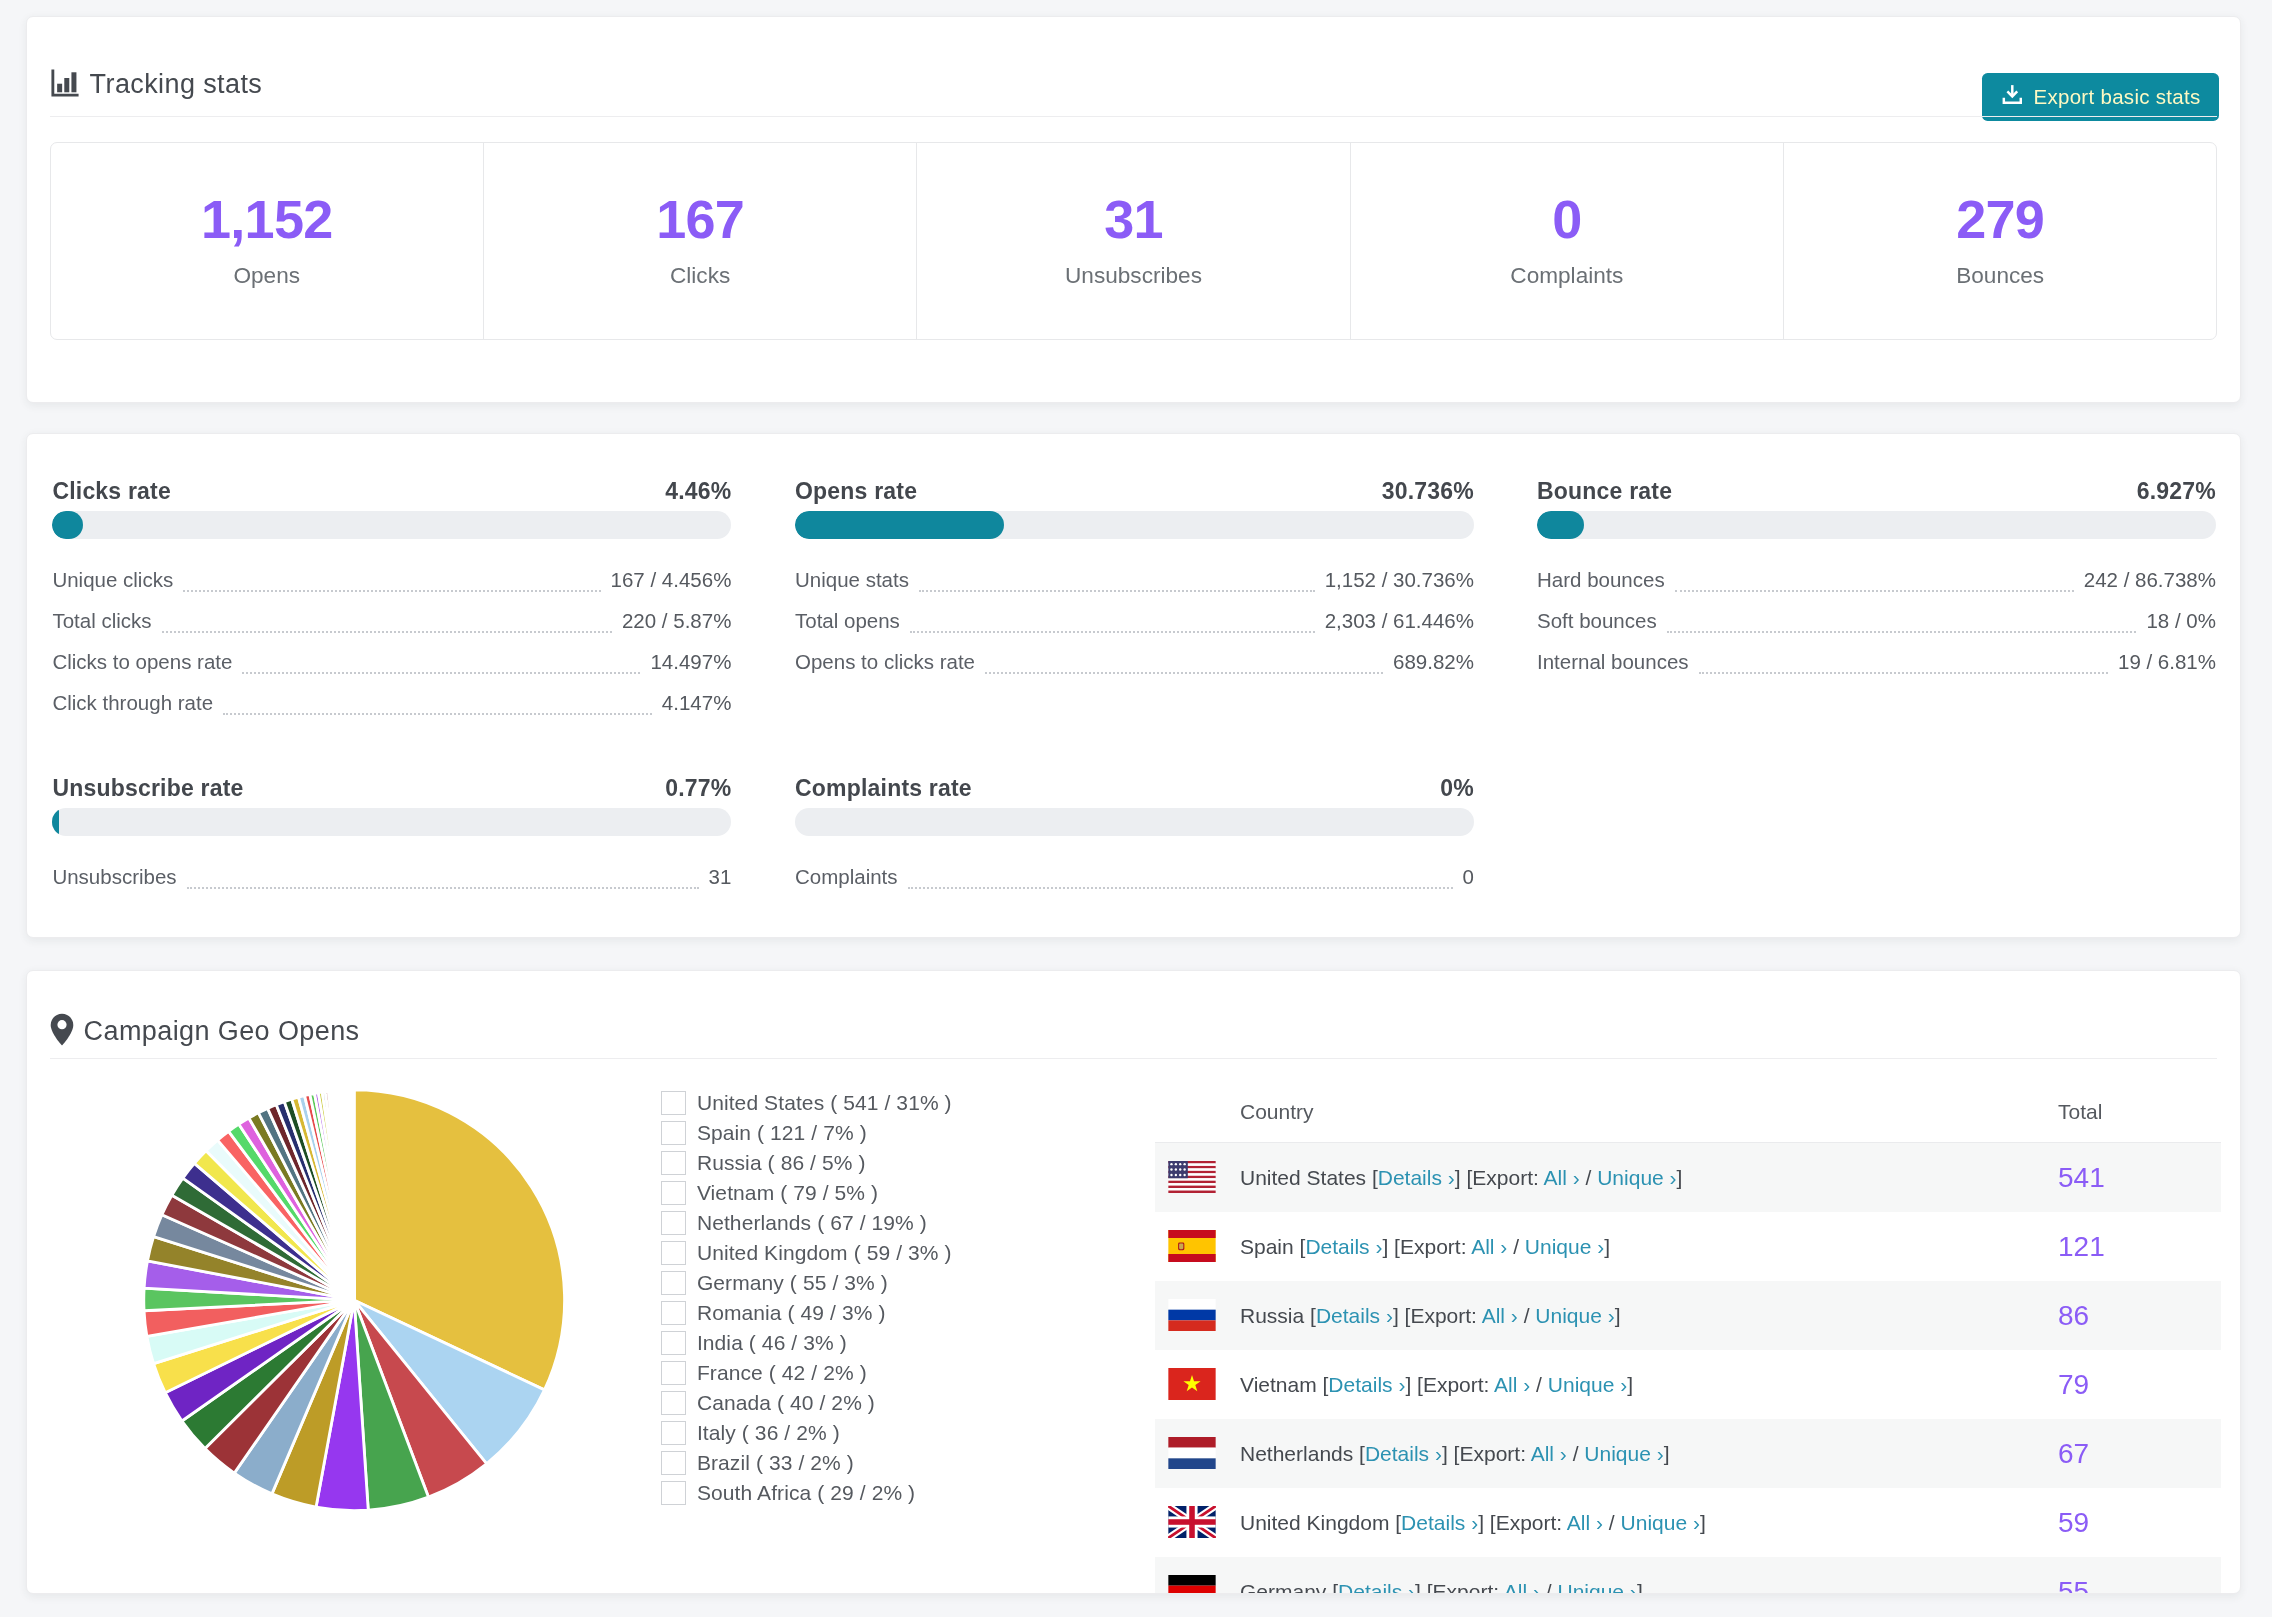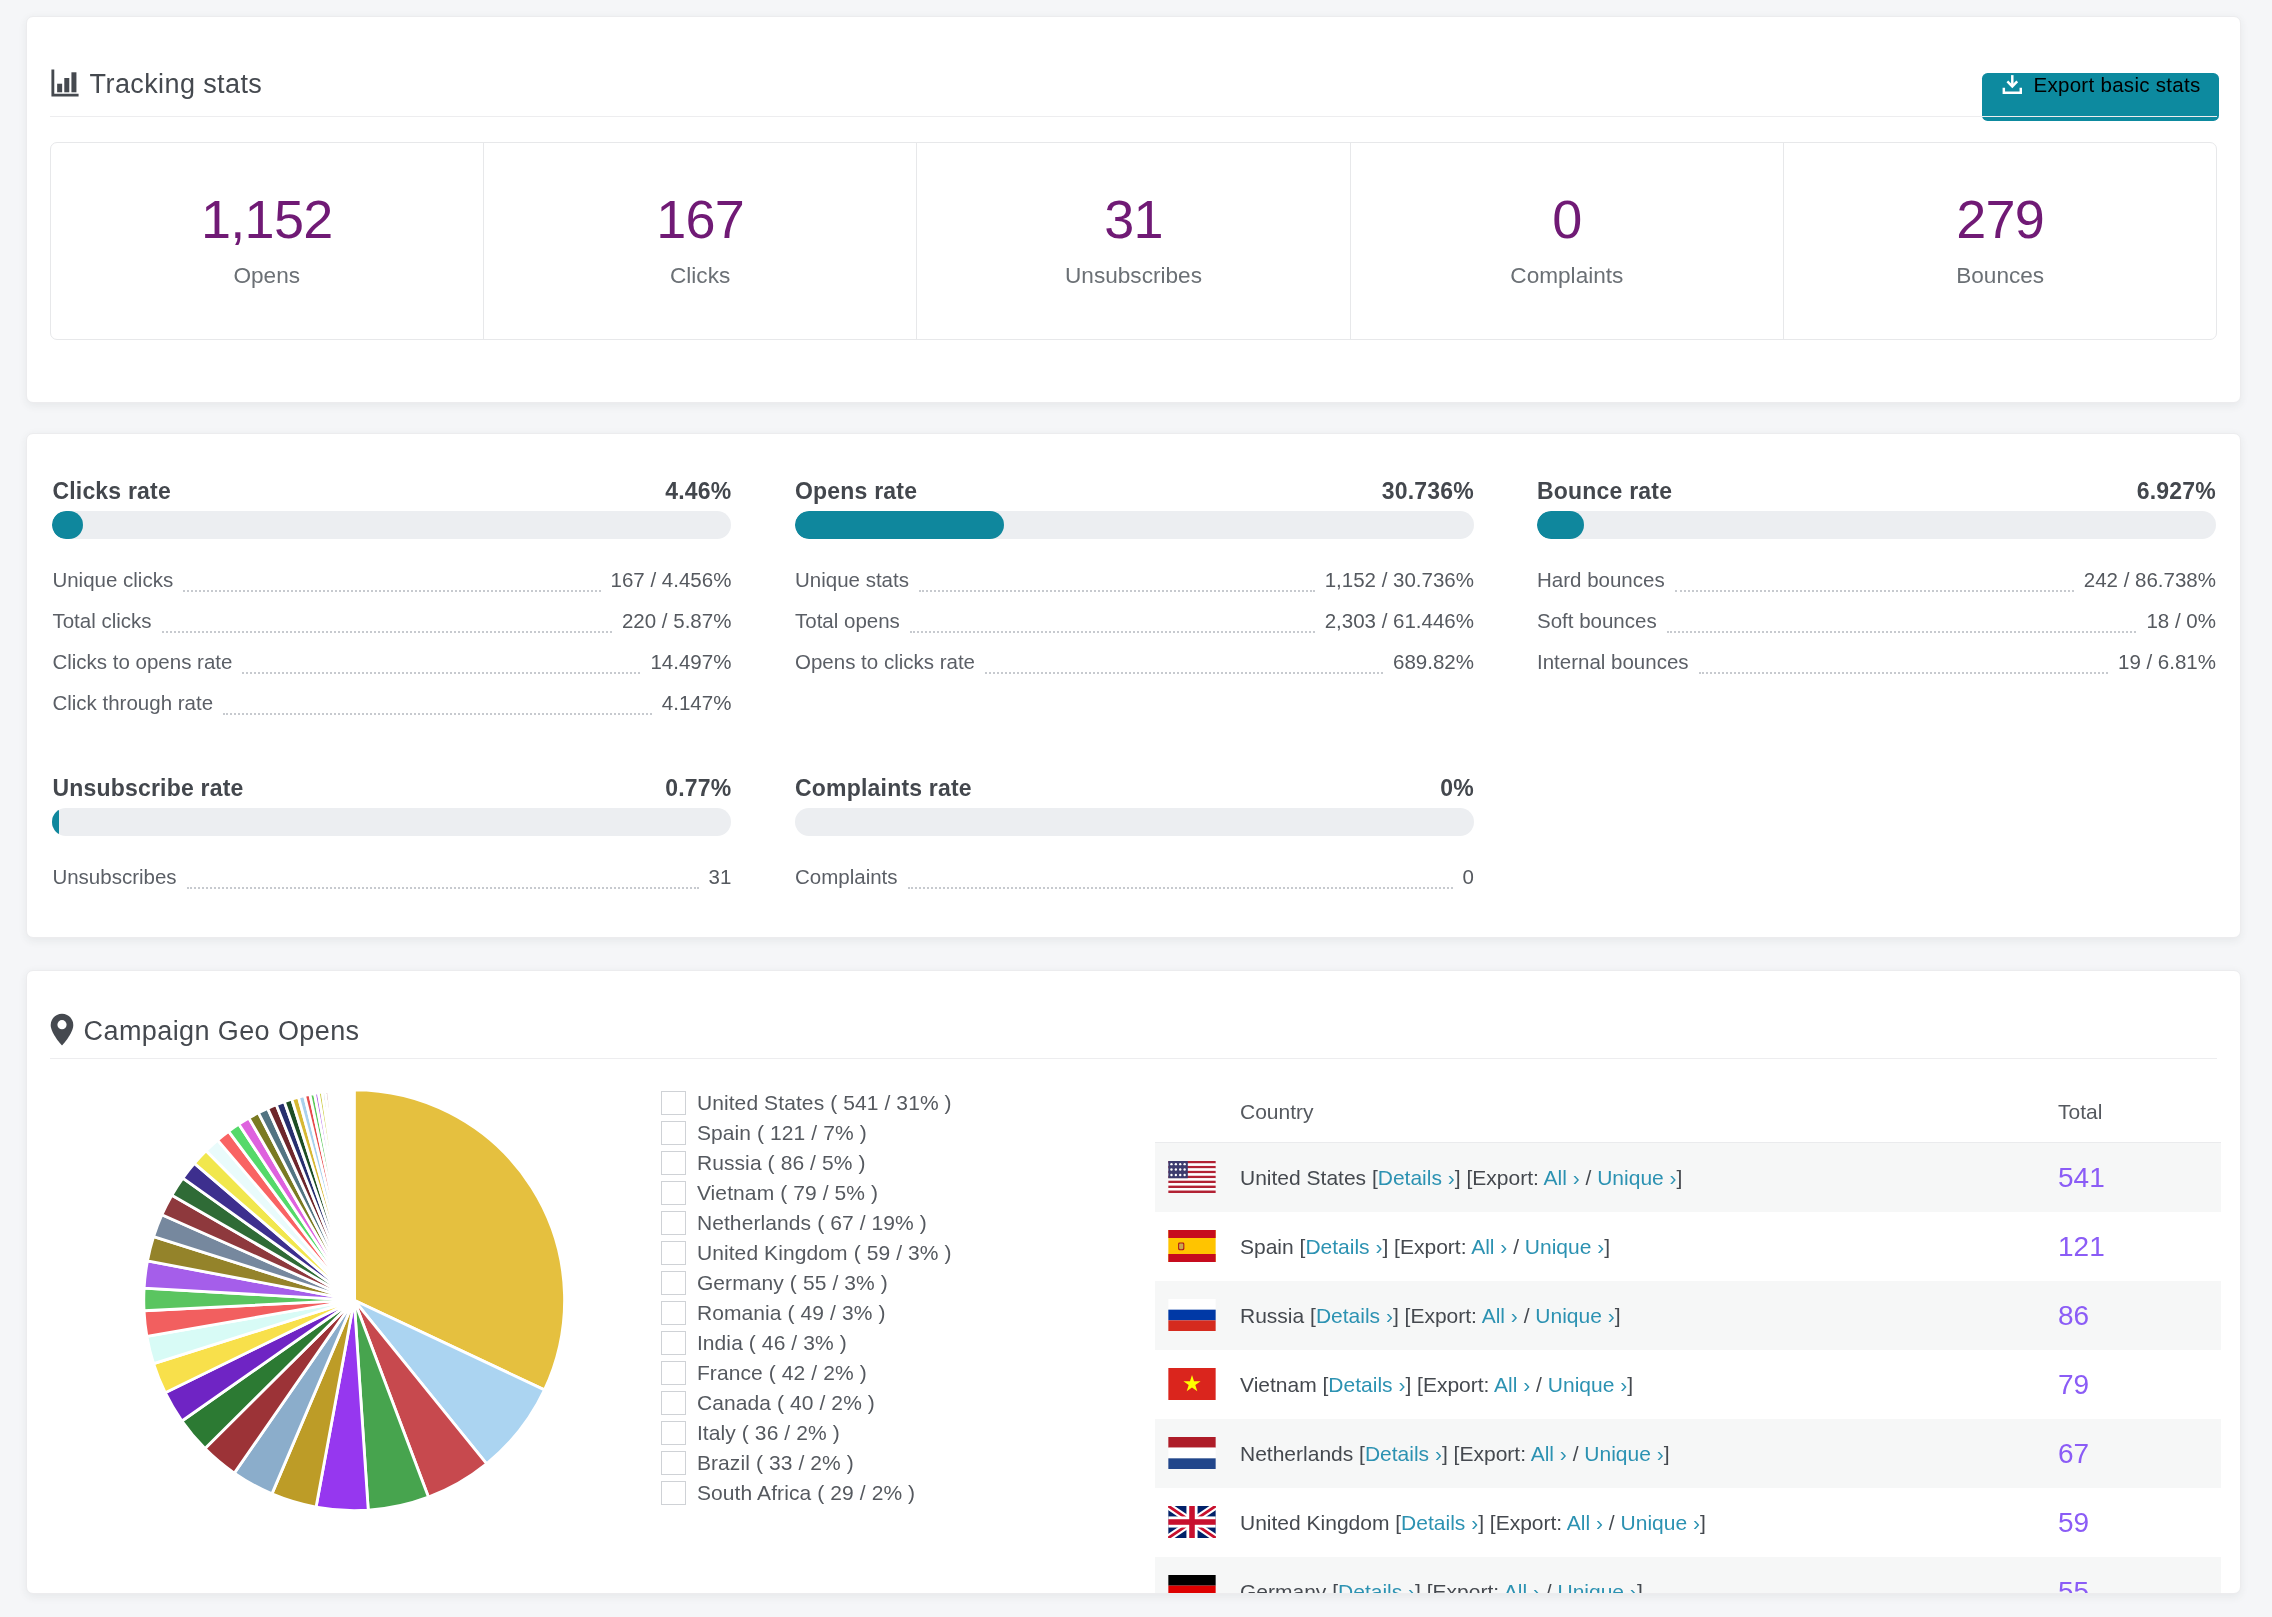--- a/index.html
+++ b/index.html
@@ -18,34 +18,34 @@
   #card-tracking{top:16px;height:387px;}
   #card-rates{top:433px;height:505px;}
   #card-geo{top:970px;height:624px;overflow:hidden;}
 
   
   .hdr-title{position:absolute;left:22.6px;display:flex;align-items:center;gap:10px;}
   #card-tracking .hdr-title{top:51px;}
   .hdr-title .ttl{font-size:27px;font-weight:500;color:#45494f;letter-spacing:0.4px;}
   #export-btn{
     position:absolute;right:21px;top:56px;height:48px;padding:0 18.4px;
-    background:#0d8a9f;color:#000000;border:none;border-radius:5.6px;
-    font-size:20.5px;font-family:inherit;display:flex;gap:10px;
+    background:#0d8a9f;color:#fef9c3;border:none;border-radius:5.6px;
+    font-size:20.5px;font-family:inherit;display:flex;align-items:center;gap:10px;
     cursor:pointer;letter-spacing:0.3px;
   }
   .hdr-divider{position:absolute;left:22.6px;right:22.6px;border-top:1.4px solid #ededef;}
   #card-tracking .hdr-divider{top:99px;}
 
   #stats-group{
     position:absolute;left:22.6px;right:22.6px;top:125px;height:196px;
     border:1.4px solid #e7e8ea;border-radius:7px;display:flex;
   }
   .stat-box{flex:1;display:flex;flex-direction:column;align-items:center;justify-content:center;padding-bottom:5.6px;}
   .stat-box + .stat-box{border-left:1.4px solid #e7e8ea;}
-  .stat-value{font-size:54px;font-weight:400;color:#701a75;letter-spacing:-0.7px;}
+  .stat-value{font-size:54px;font-weight:700;color:#8b5cf6;letter-spacing:-0.7px;}
   .stat-label{font-size:22.6px;color:#6b7075;margin-top:12.7px;}
 
   
   .rate-block{position:absolute;width:679px;}
   .rate-title-row{display:flex;justify-content:space-between;align-items:center;height:31px;}
   .rate-title,.rate-value{font-size:23px;font-weight:700;color:#43474d;letter-spacing:0.2px;}
   .progress{height:28px;background:#eceef1;border-radius:14px;margin-top:4.2px;overflow:hidden;position:relative;}
   .progress .fill{position:absolute;left:0;top:0;bottom:0;background:#0f879d;border-radius:14px;}
   .kv-list{margin-top:20px;}
   .kv-row{display:flex;align-items:flex-start;height:41px;font-size:20.5px;}

